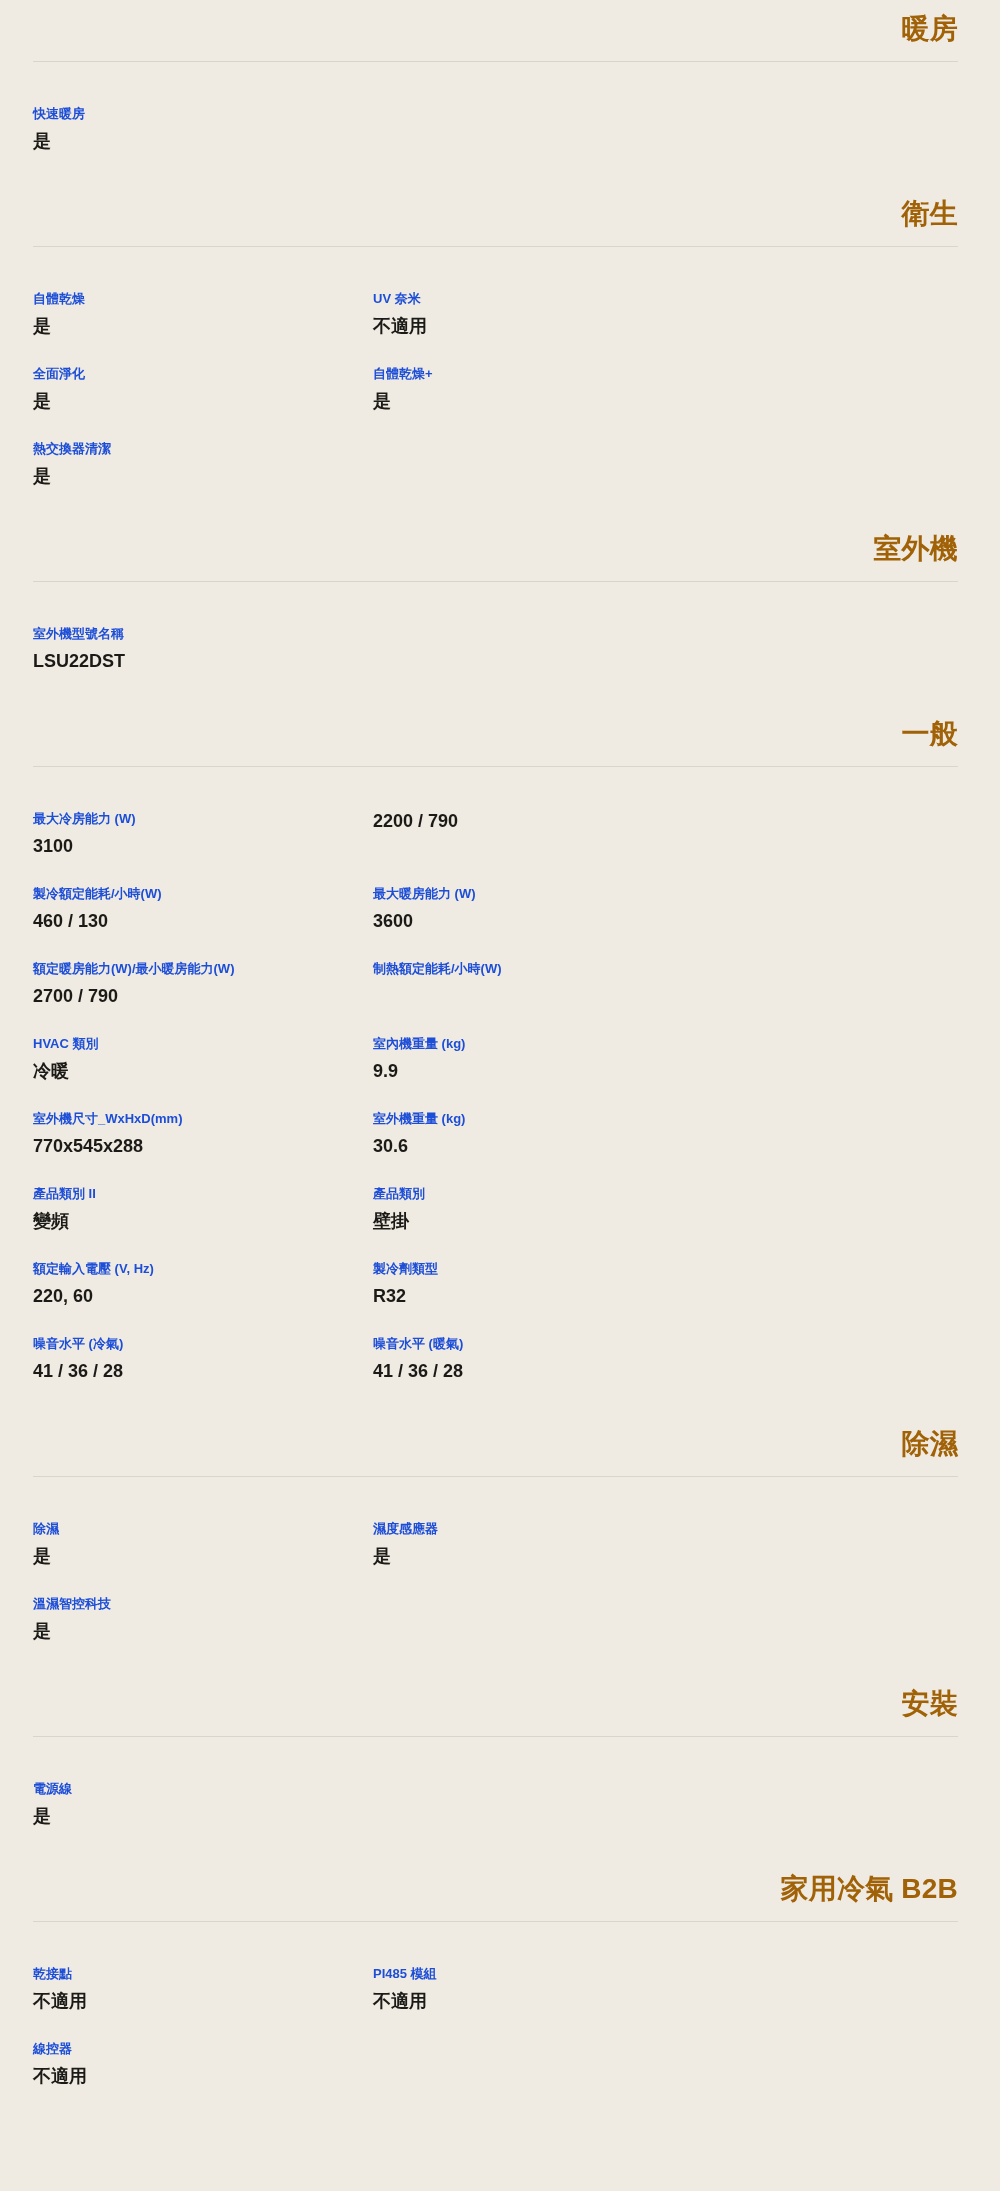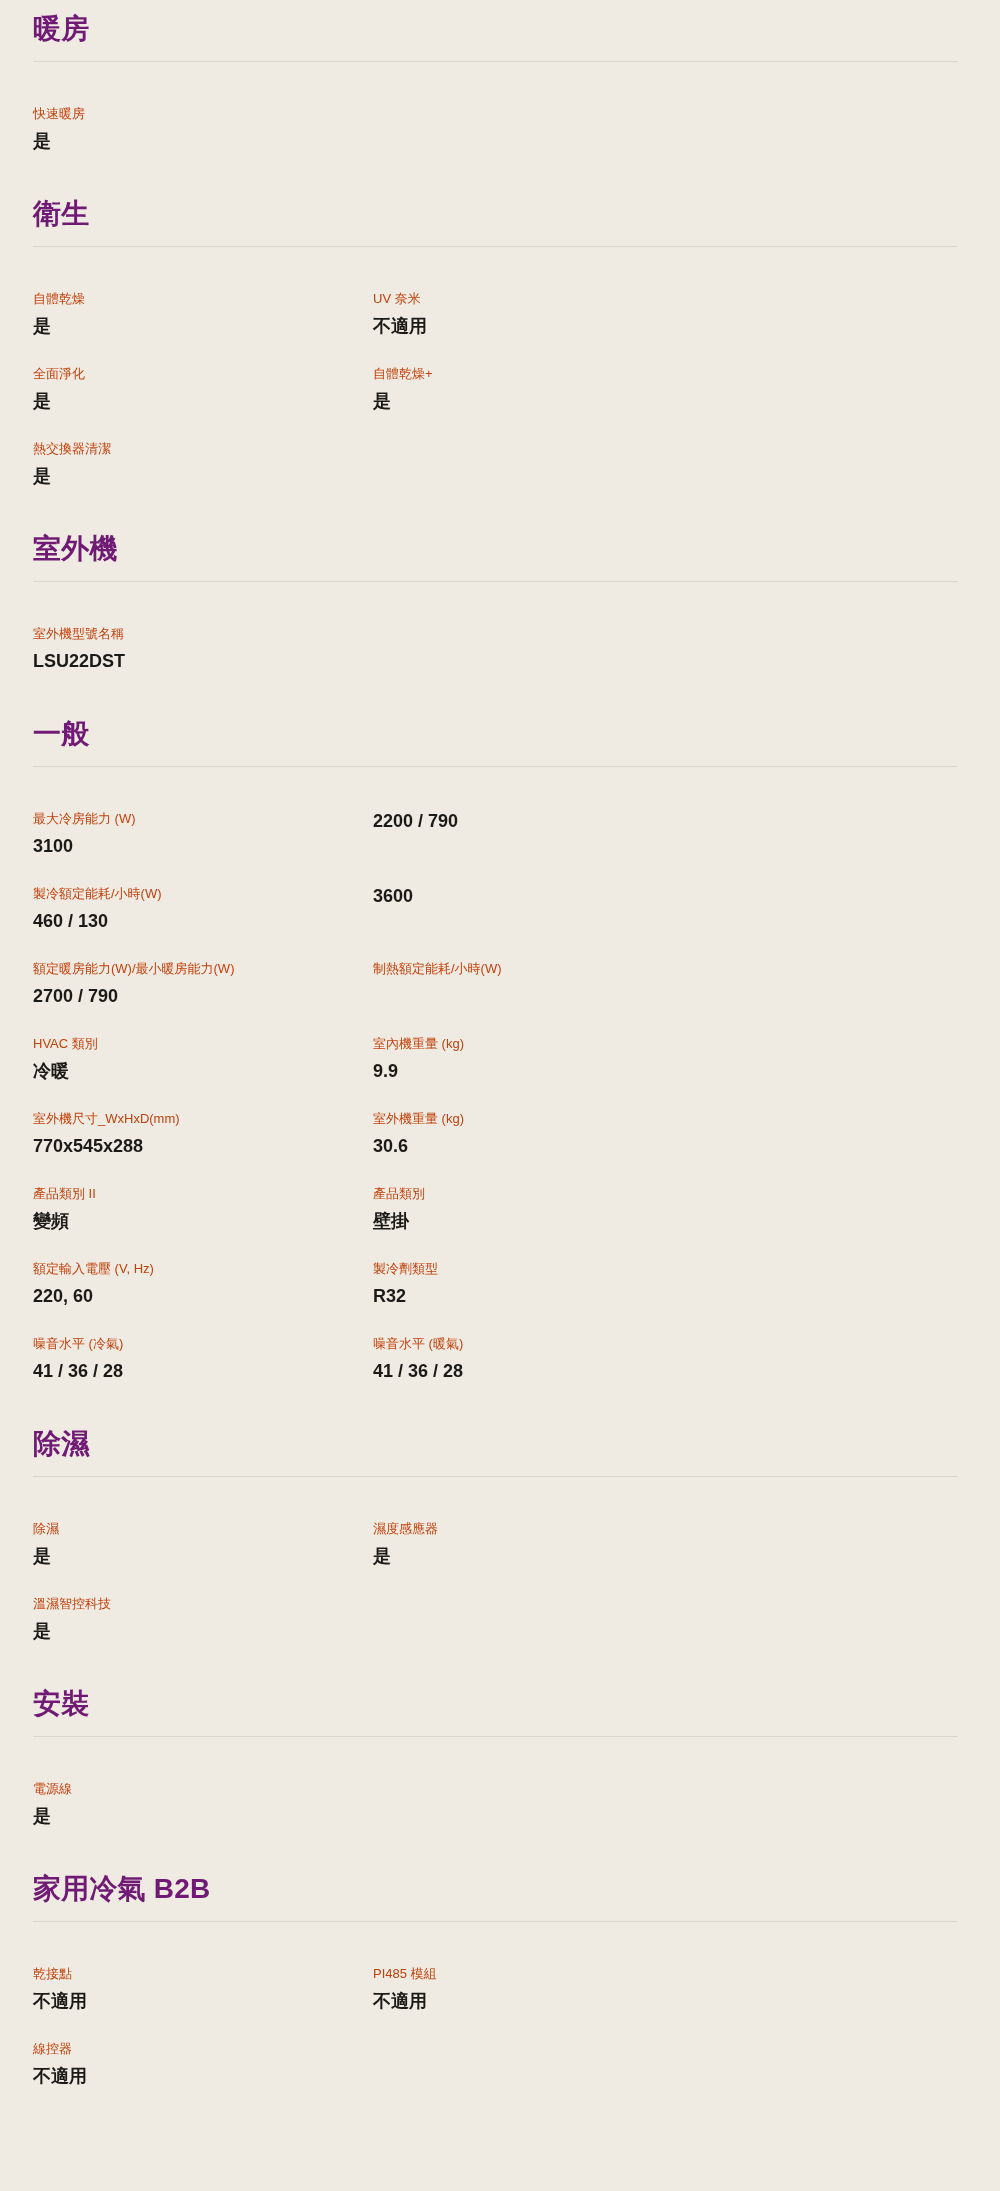--- a/index.html
+++ b/index.html
@@ -17,43 +17,44 @@
     padding: 8px 42px 35px 33px;
   }
   section.spec-section {
     margin: 0 0 40px 0;
   }
   .section-title {
     margin: 0;
     font-size: 28px;
     line-height: 42px;
     font-weight: 600;
-    color: #701a75;
+    color: #a16207;
     letter-spacing: 0.2px;
+    text-align: right;
   }
   .section-rule {
     border: 0;
     border-top: 1px solid #d9d5cb;
     margin: 11px 0 0 0;
     height: 0;
   }
   .spec-grid {
     margin-top: 43px;
     display: grid;
     grid-template-columns: 340px 1fr;
     row-gap: 27px;
     column-gap: 0;
   }
   .spec-item { min-height: 48px; }
   .spec-label {
     margin: 0 0 8px 0;
     font-size: 13px;
     line-height: 17px;
-    font-weight: 400;
-    color: #c2410c;
+    font-weight: 700;
+    color: #1d4ed8;
   }
   .spec-value {
     margin: 0;
     font-size: 18px;
     line-height: 23px;
     font-weight: 600;
     color: #1b1a17;
   }
 </style>
 </head>
@@ -119,20 +120,21 @@
         <p class="spec-value">3100</p>
       </div>
       <div class="spec-item">
         <p class="spec-value">2200 / 790</p>
       </div>
       <div class="spec-item">
         <p class="spec-label">製冷額定能耗/小時(W)</p>
         <p class="spec-value">460 / 130</p>
       </div>
       <div class="spec-item">
+        <p class="spec-label">最大暖房能力 (W)</p>
         <p class="spec-value">3600</p>
       </div>
       <div class="spec-item">
         <p class="spec-label">額定暖房能力(W)/最小暖房能力(W)</p>
         <p class="spec-value">2700 / 790</p>
       </div>
       <div class="spec-item">
         <p class="spec-label">制熱額定能耗/小時(W)</p>
       </div>
       <div class="spec-item">

